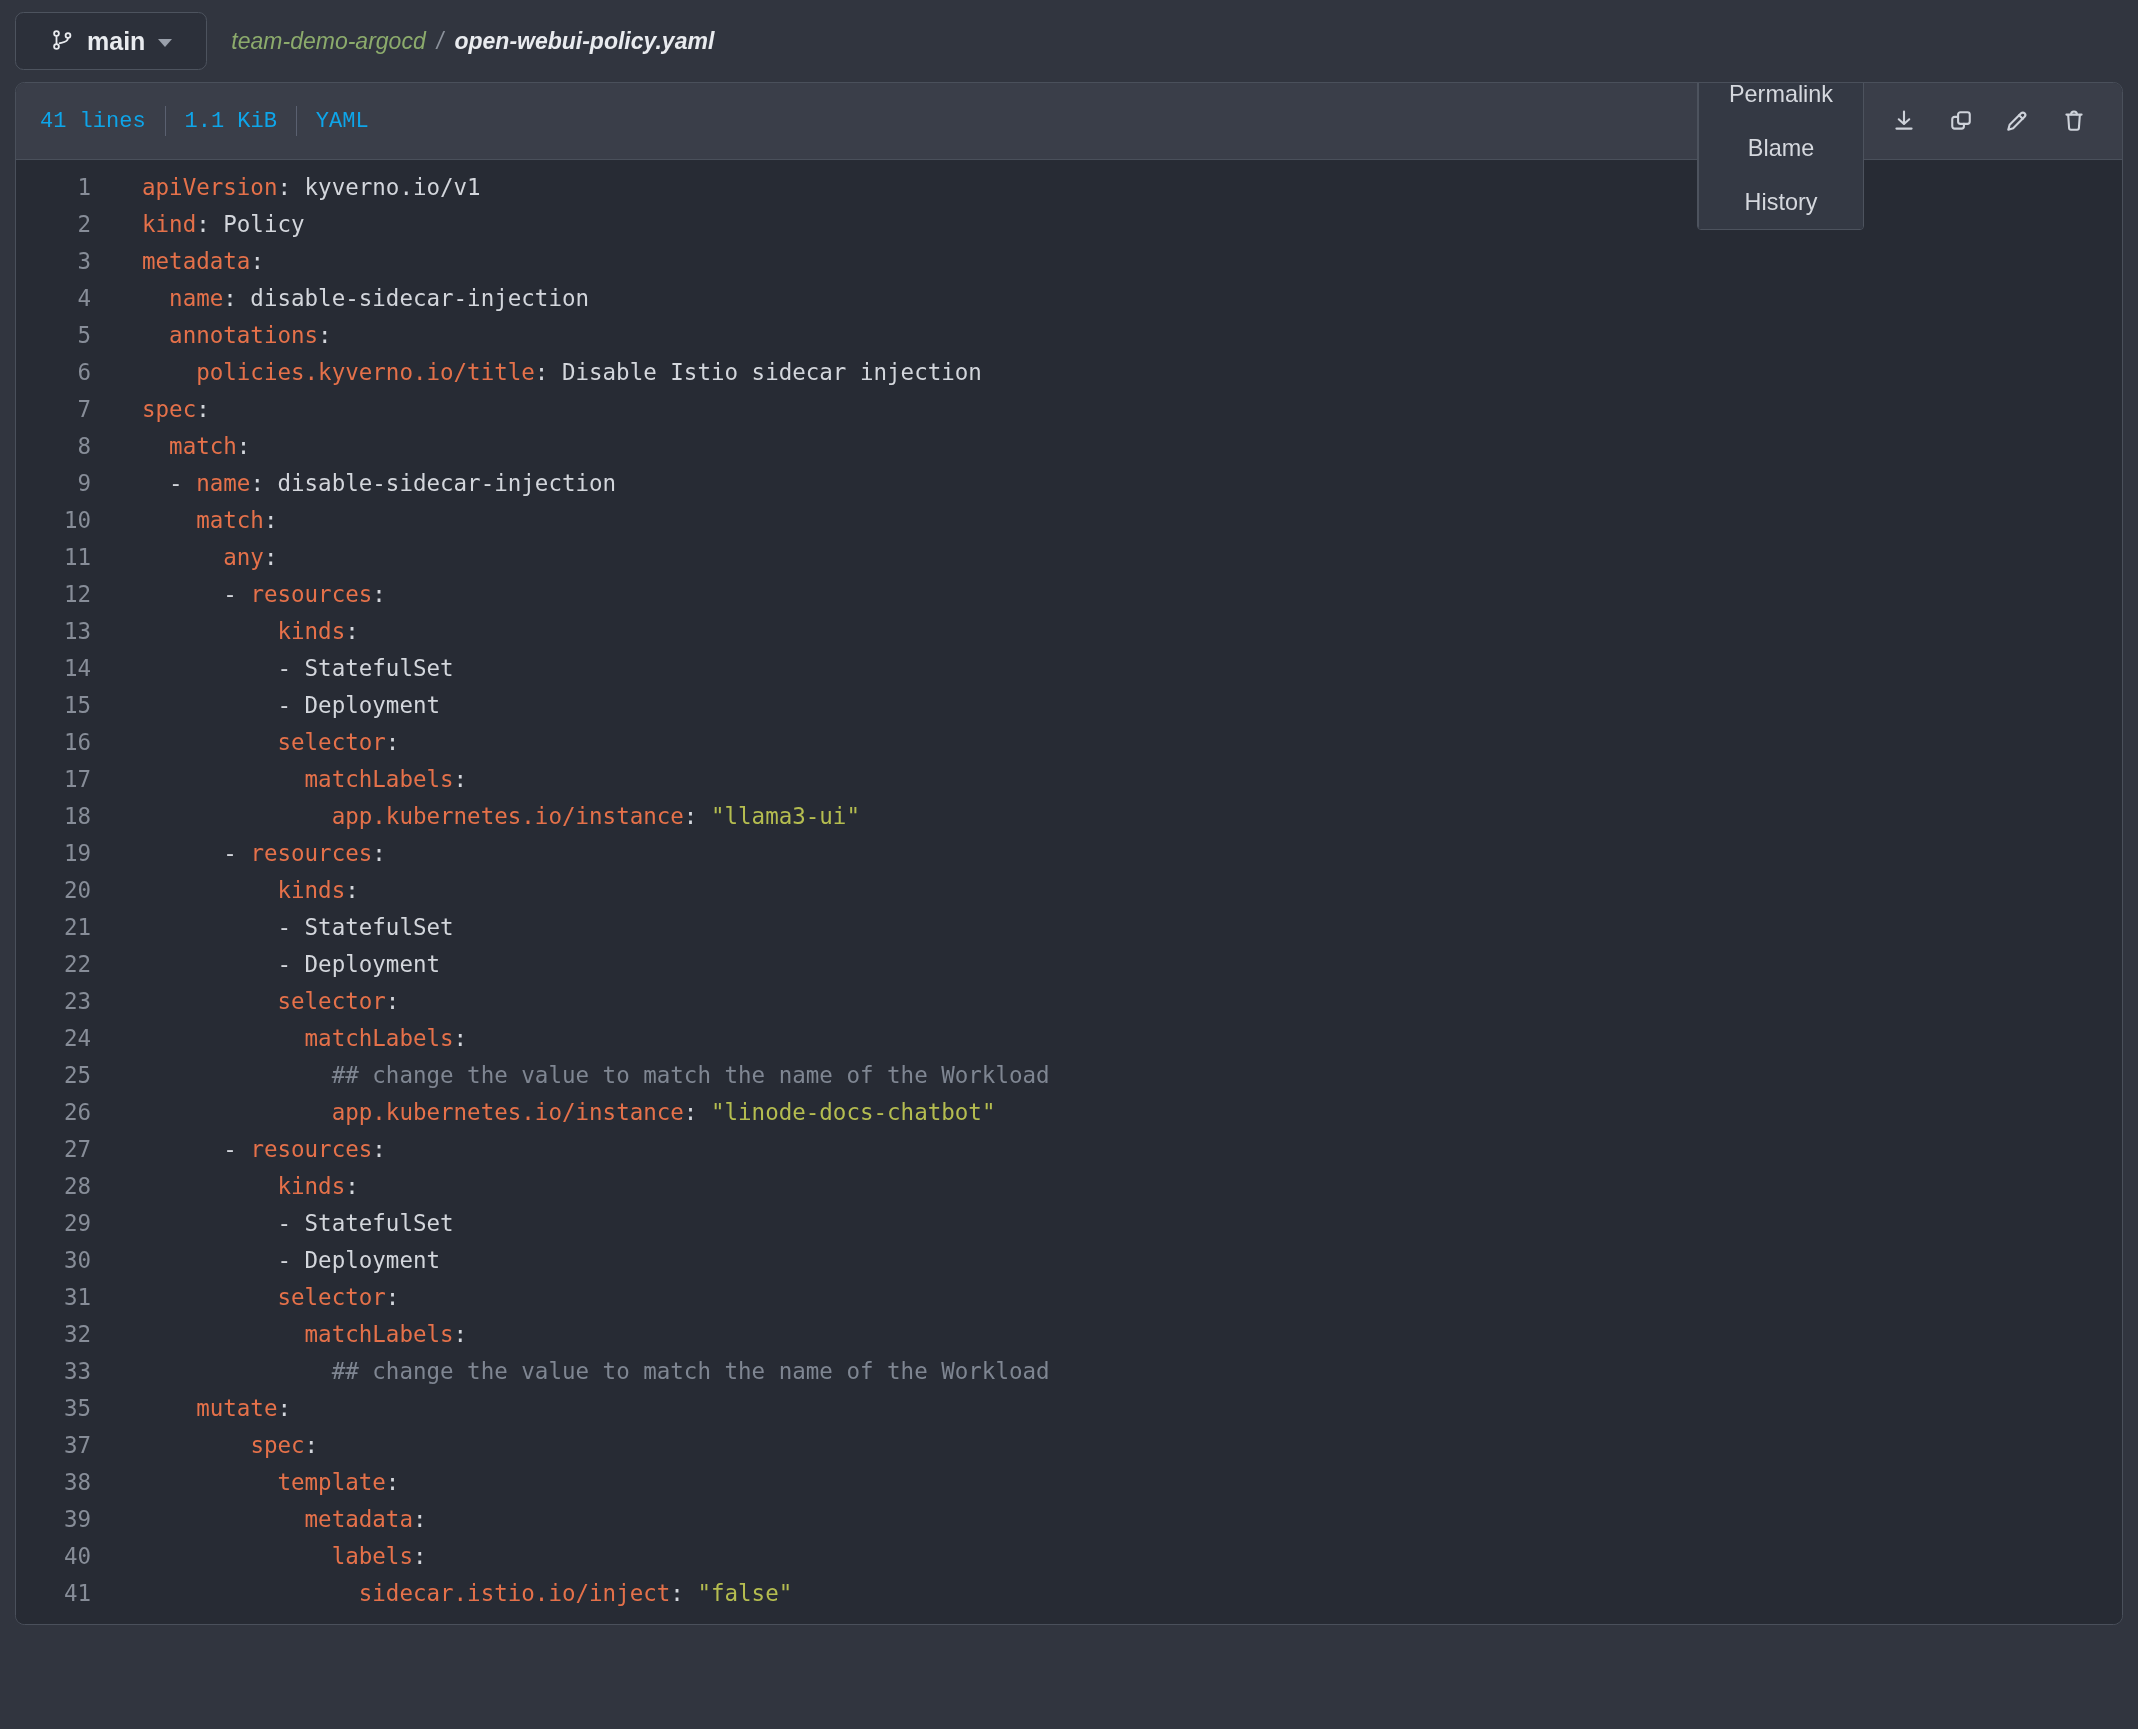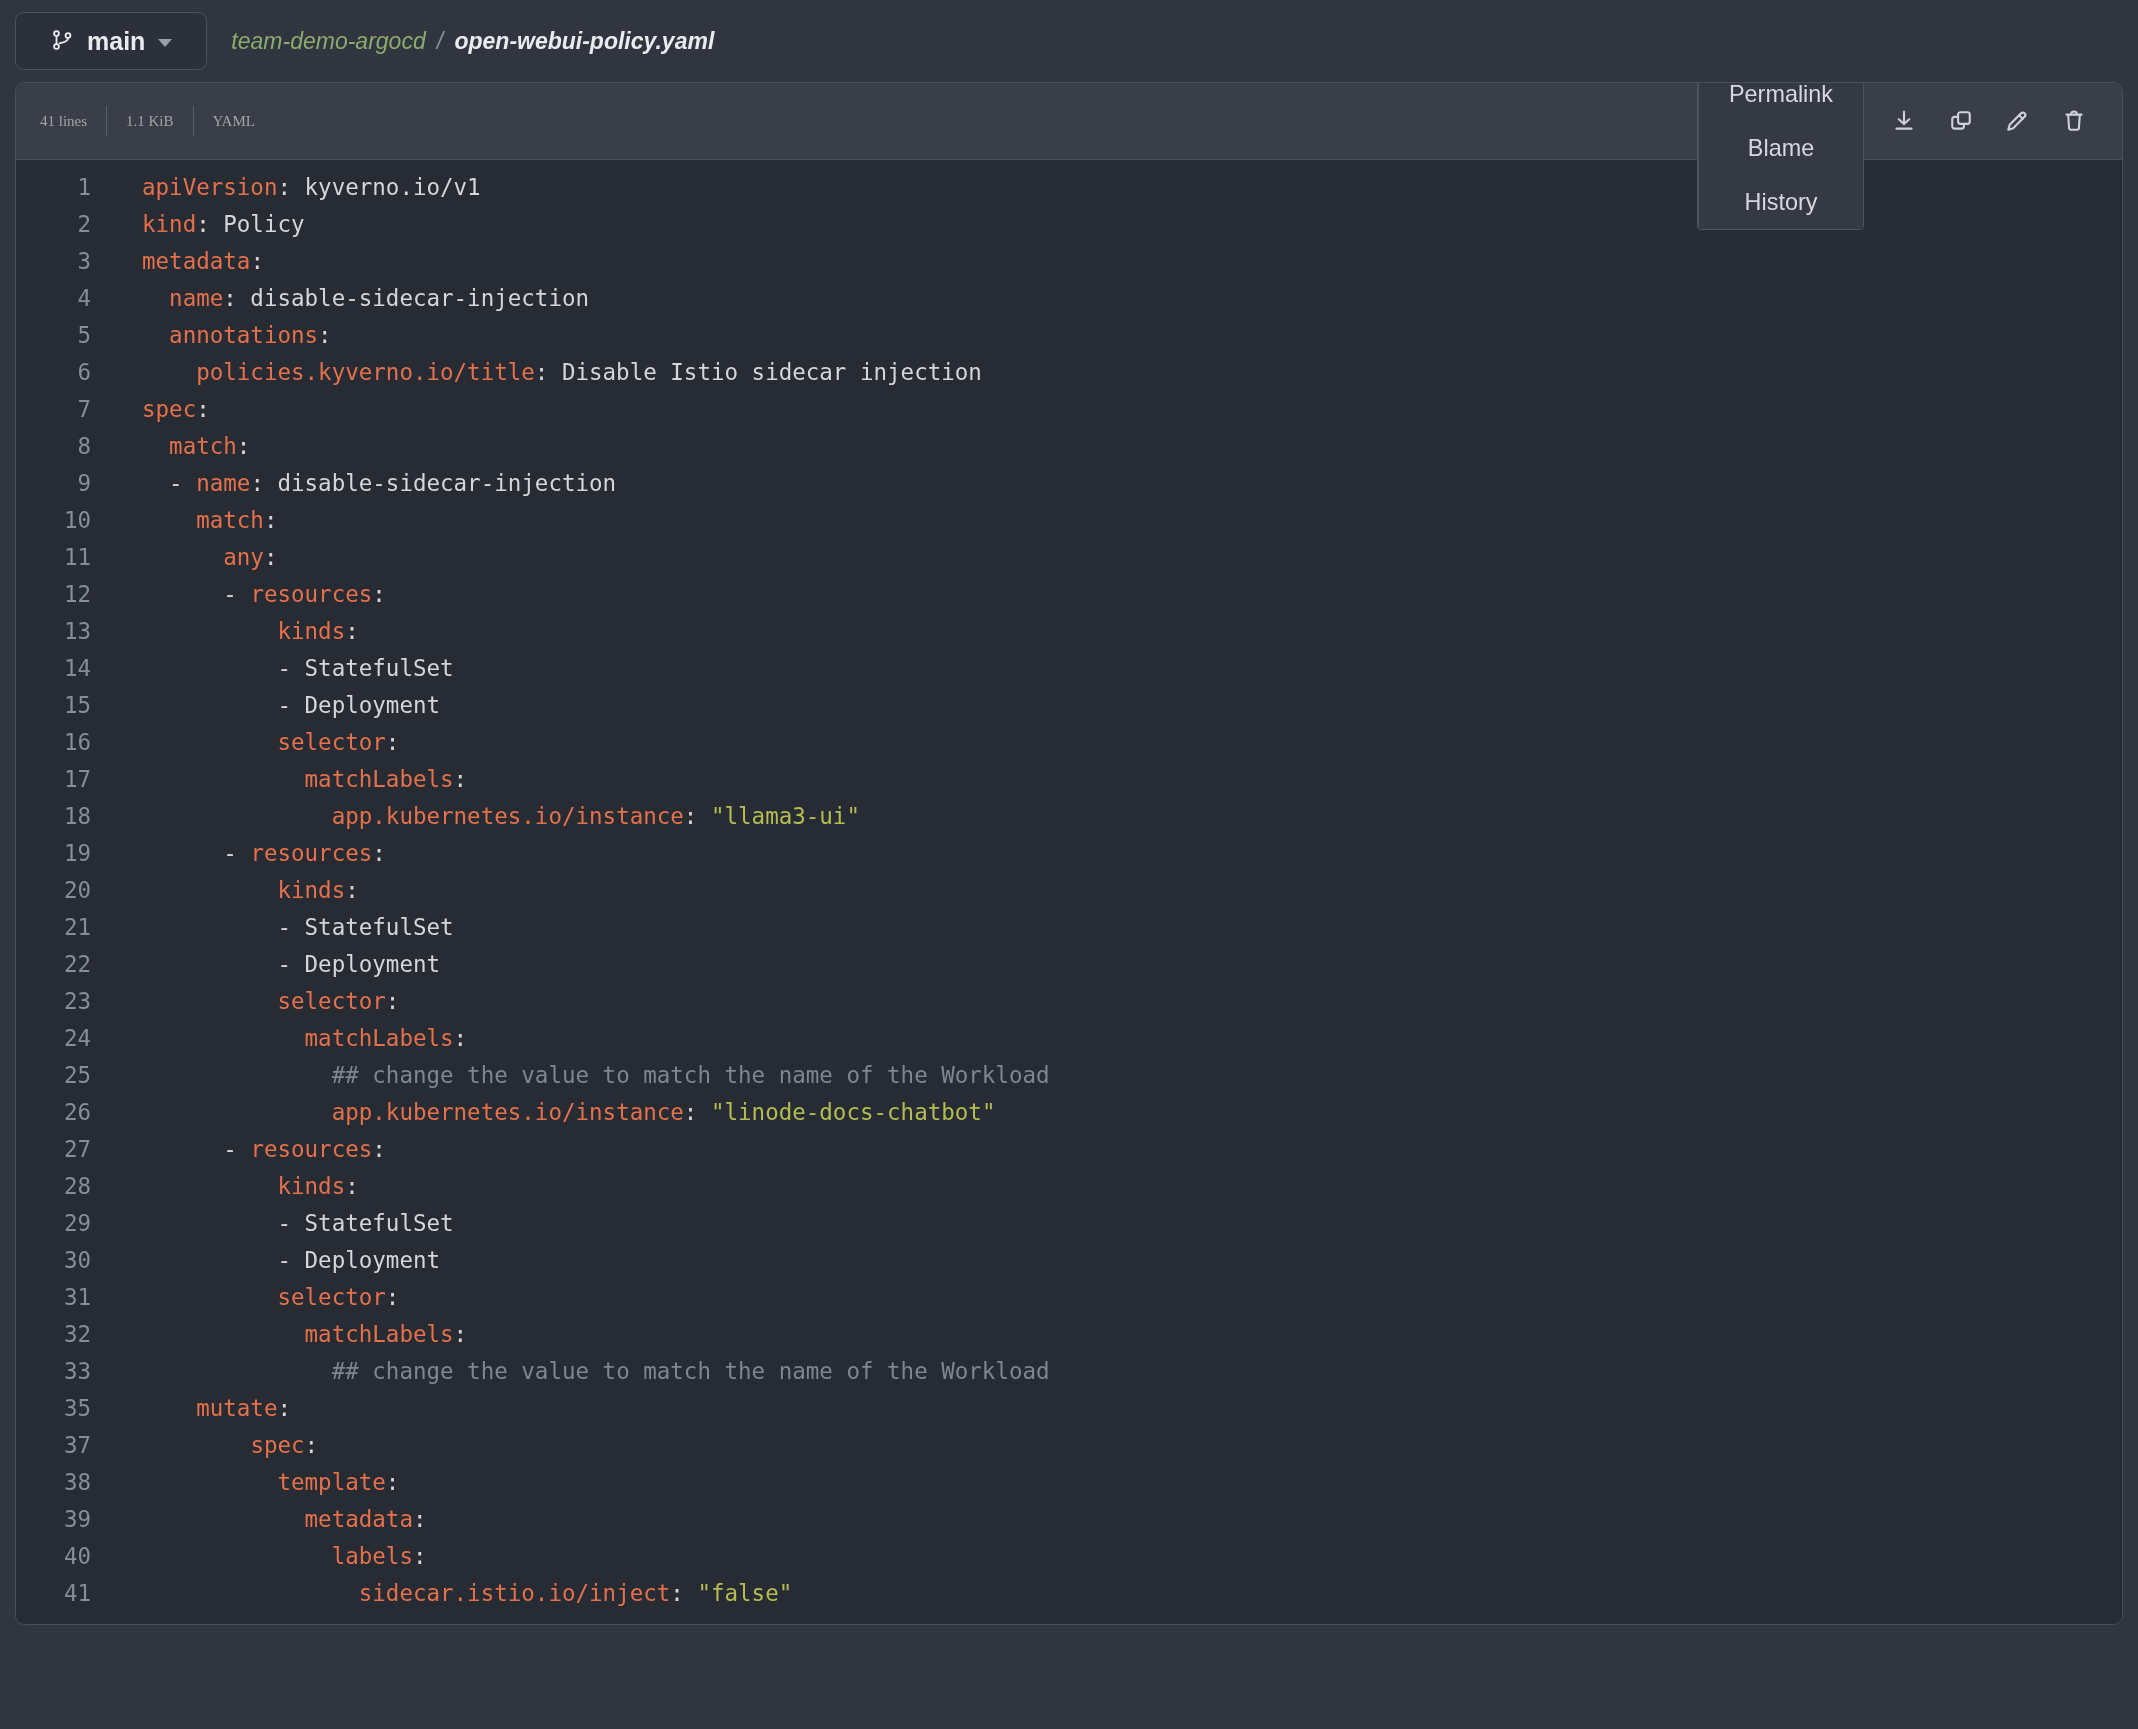--- a/index.html
+++ b/index.html
@@ -45,22 +45,22 @@
   }
   .file-header {
     height:77px;
     background:#3a3e49;
     border-bottom:0.9px solid #4a505b;
     display:flex; align-items:center;
     padding:0 24px;
   }
   .file-info {
     display:flex; align-items:center; gap:19px;
-    font-family:Liberation Serif, serif;
-    font-size:15px; color:#a3a3a3;
+    font-family:Liberation Mono, monospace;
+    font-size:22px; color:#0ea5e9;
   }
   .v-divider { width:0.9px; height:30px; background:#5a6070; }
   .header-right { margin-left:auto; display:flex; align-items:center; gap:7.5px; }
   .btn-group {
     display:flex;
     border:0.9px solid #4d535e;
     border-radius:4px;
     overflow:hidden;
     margin-right:8px;
     flex-direction:column;

